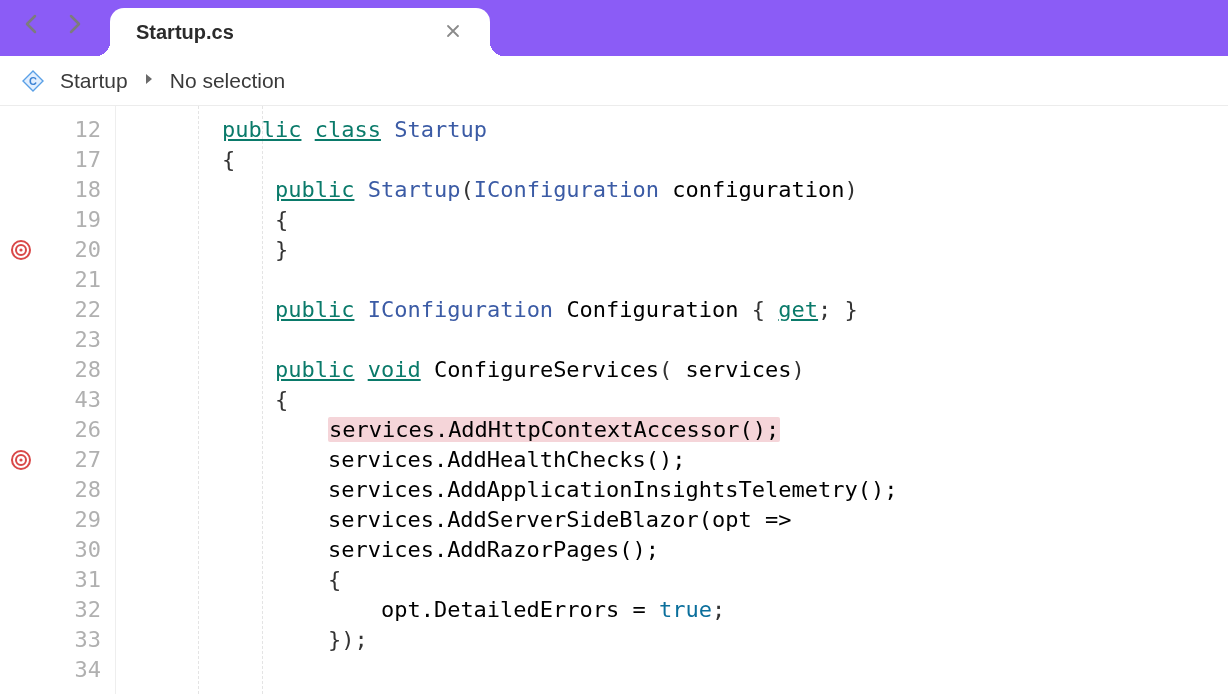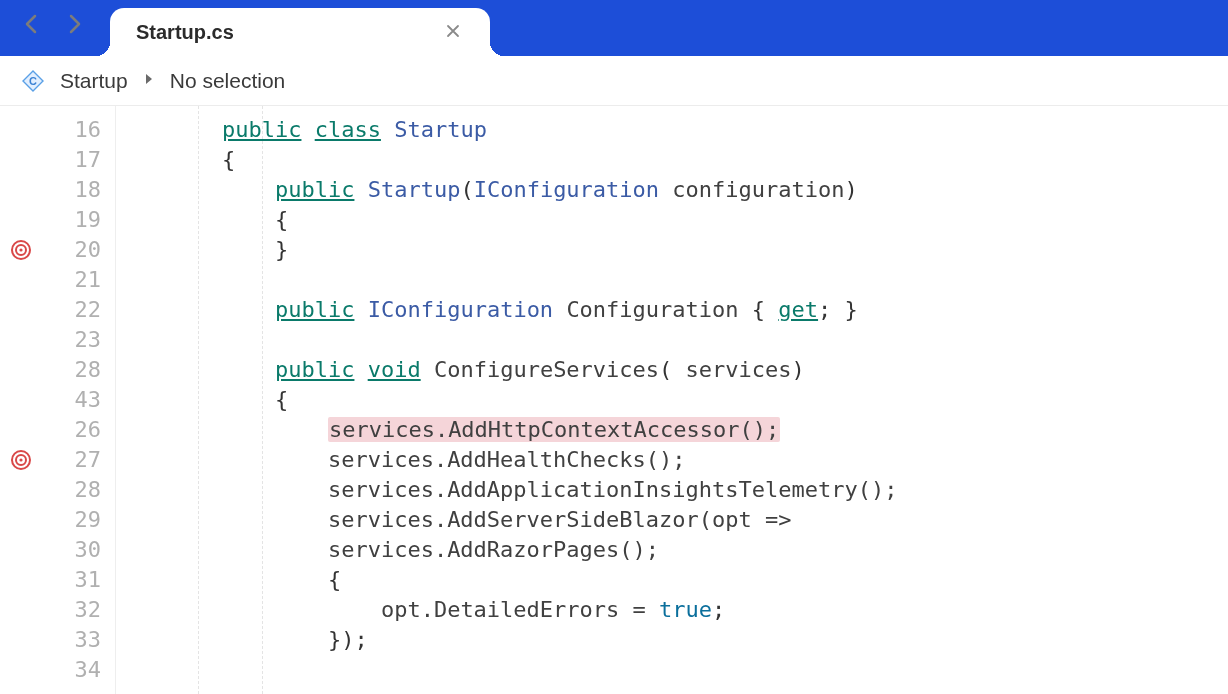--- a/index.html
+++ b/index.html
@@ -4,21 +4,21 @@
   <style>
     * { margin: 0; padding: 0; box-sizing: border-box; }
     body {
       font-family: -apple-system, BlinkMacSystemFont, "Segoe UI", sans-serif;
       background: #bfbfbf;
       width: 1228px;
       height: 694px;
       overflow: hidden;
     }
     .tab-bar {
-      background: #1d4ed8;
+      background: #8b5cf6;
       height: 56px;
       display: flex;
       align-items: flex-end;
       padding-left: 18px;
     }
     .nav-arrows {
       display: flex;
       align-items: center;
       gap: 30px;
       padding: 0 10px 16px 6px;
@@ -152,21 +152,21 @@
       position: absolute;
       top: 0;
       bottom: 0;
       width: 0;
       border-left: 1px dashed #e4e4e4;
     }
     .ig1 { left: 82px; }
     .ig2 { left: 146px; }
     .tok-kw { color: #0a7a6a; text-decoration: underline; }
     .tok-type { color: #3b5ba5; }
-    .tok-id { color: #404040; }
+    .tok-id { color: #000000; }
     .tok-punc { color: #333333; }
     .tok-bool { color: #0b6f9c; }
     .hl {
       background: #f5d5d9;
       border-radius: 2px;
       padding: 0 1px;
     }
     .code-indent { display: inline-block; }
   </style>
 </head>
@@ -223,21 +223,21 @@
     <div class="marker" style="top:343px">
       <svg width="22" height="22" viewBox="0 0 22 22">
           <circle cx="11" cy="11" r="9" fill="none" stroke="#d94848" stroke-width="2"></circle>
           <circle cx="11" cy="11" r="5" fill="none" stroke="#d94848" stroke-width="2"></circle>
           <circle cx="11" cy="11" r="1.6" fill="#d94848"></circle>
         </svg>
     </div>
   </div>
   <div class="gutter-numbers">
     <div class="line">
-        <span class="lineno">16</span>
+        <span class="lineno">12</span>
       </div>
     <div class="line">
         <span class="lineno">17</span>
       </div>
     <div class="line">
         <span class="lineno">18</span>
       </div>
     <div class="line">
         <span class="lineno">19</span>
       </div>

